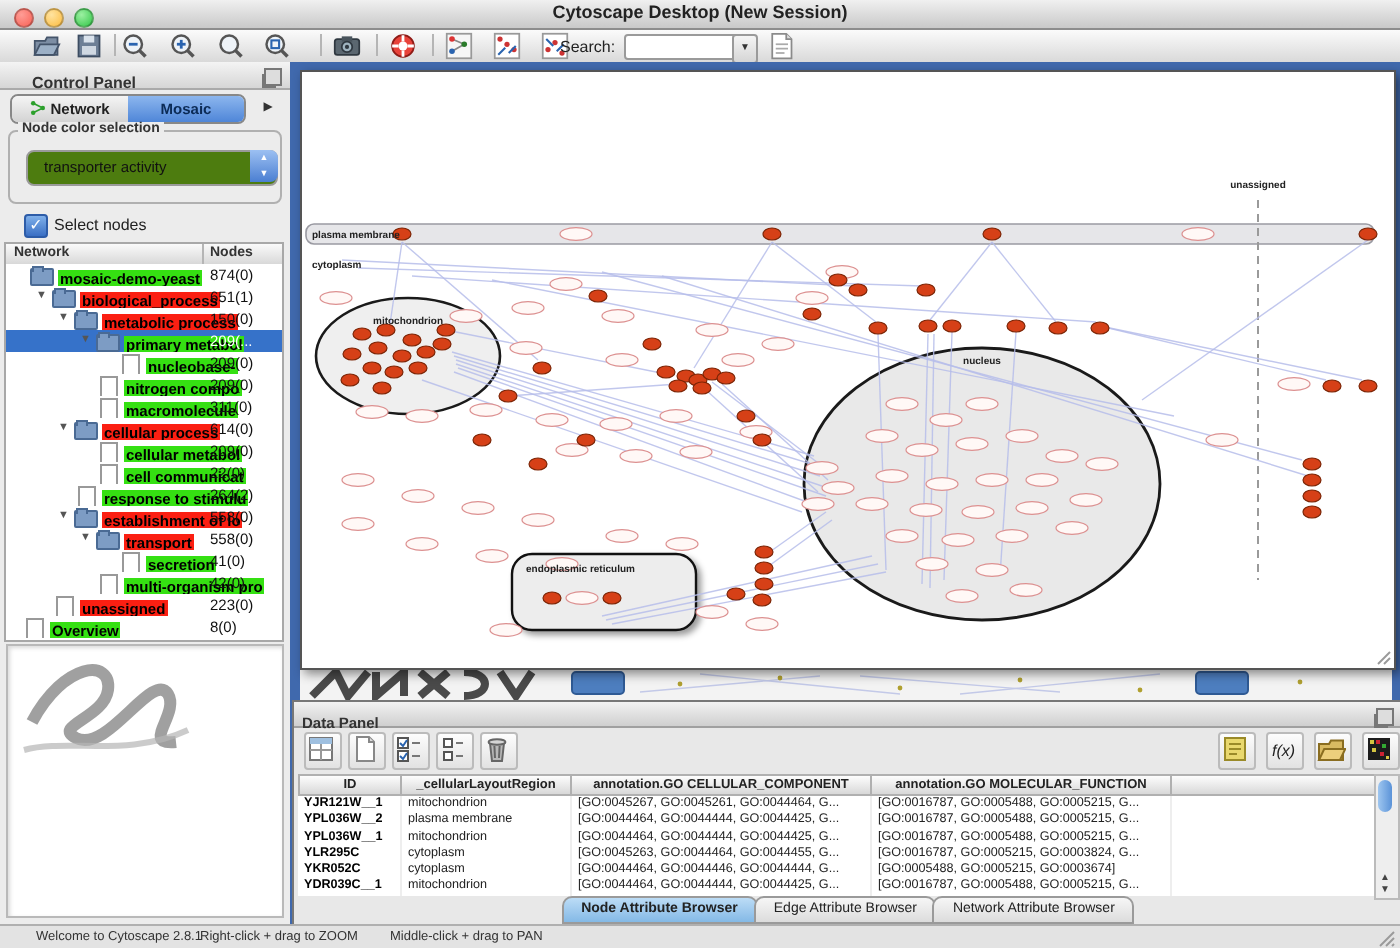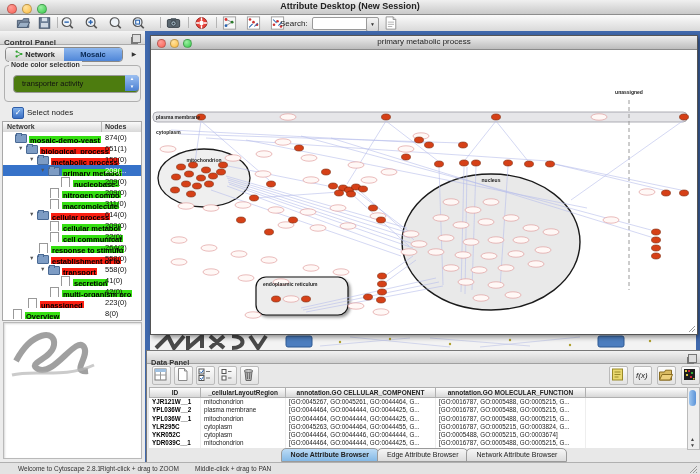--- a/index.html
+++ b/index.html
@@ -25,21 +25,21 @@
   .search-field{position:absolute;left:312px;top:2px;width:52px;height:11px;background:#fff;
     border:1px solid #9a9a9a;border-radius:2px;font-size:7px;padding:0 2px;}
   .search-caret{position:absolute;left:366px;top:2px;width:11px;height:13px;
     background:linear-gradient(#f5f5f5,#d5d5d5);border:1px solid #9a9a9a;border-radius:2px;
     font-size:5px;color:#333;text-align:center;line-height:13px;}
   
   .cpanel{position:absolute;left:0;top:31px;width:145px;height:431px;background:#ececec;
     border-right:1px solid #8f8f8f;}
   .cp-head{position:absolute;left:0;top:0;width:100%;height:13px;
     background:linear-gradient(#f4f4f4,#d6d6d6);border-bottom:1px solid #aaa;}
-  .cp-head span{font-size:8px;font-weight:bold;color:#333;padding-left:4px;line-height:13px;}
+  .cp-head span{font-size:8px;font-weight:bold;color:#333;padding-left:16px;line-height:13px;}
   .float-ico{position:absolute;right:4px;top:3px;width:7px;height:7px;border:1px solid #777;
     background:#ddd;box-shadow:-2px 2px 0 -1px #777;}
   .cp-tabs{position:absolute;left:5px;top:16px;height:13px;display:flex;border:1px solid #888;
     border-radius:4px;overflow:hidden;}
   .cp-tab{width:58px;font-size:7.5px;font-weight:bold;text-align:center;line-height:13px;color:#222;
     background:linear-gradient(#f5f5f5,#d3d3d3);}
   .cp-tab.on{background:linear-gradient(#8cb6ee,#4f86d8);color:#0b2a55;}
   .cp-tab-arrow{position:absolute;left:128px;top:16px;width:12px;height:15px;font-size:6px;
     color:#333;text-align:center;line-height:15px;}
   .groupbox{position:absolute;left:4px;top:34px;width:135px;height:35px;
@@ -132,21 +132,21 @@
 <body>
 
 <div id="app">
 
   <div class="titlebar">
     <div class="lights">
       <div class="light l-red"></div>
       <div class="light l-yel"></div>
       <div class="light l-grn"></div>
     </div>
-    <div class="title">Attribute Desktop (New Session)</div>
+    <div class="title">Cytoscape Desktop (New Session)</div>
   </div>
 
   <div class="toolbar">
     <svg class="tbi" style="left:16px" viewBox="0 0 16 16">
         <path d="M1 5h6l1-2h6v10H1z" fill="#7d8ea4" stroke="#44546a" stroke-width="1"></path>
         <path d="M1 13l3-6h11l-3 6z" fill="#9cb0c6" stroke="#44546a" stroke-width="1"></path>
       </svg>
     <svg class="tbi" style="left:37px" viewBox="0 0 16 16">
         <rect x="2" y="2" width="12" height="12" fill="#6d7f96" stroke="#3c4c61"></rect>
         <rect x="5" y="2" width="6" height="4" fill="#d9e2ec"></rect>
@@ -307,28 +307,20 @@
             <circle cx="240" cy="5" r="1.2"></circle>
             <circle cx="300" cy="10" r="1.2"></circle>
             <circle cx="360" cy="6" r="1.2"></circle>
             <circle cx="420" cy="11" r="1.2"></circle>
             <circle cx="500" cy="7" r="1.2"></circle>
           </g>
       </svg>
     </div>
 
     <div class="netwin">
-      <div class="wtb">
-        <div class="lights">
-          <div class="light l-red"></div>
-          <div class="light l-yel"></div>
-          <div class="light l-grn"></div>
-        </div>
-        <div class="wtitle">primary metabolic process</div>
-      </div>
       <div class="canvas">
         <svg id="net" width="546" height="284">
 
           <rect x="2" y="62" width="534" height="10" rx="4" fill="#e6e6e9" stroke="#9a9aa2" stroke-width="0.8"></rect>
           <ellipse cx="53" cy="128" rx="46" ry="29" fill="#efefef" stroke="#1a1a1a" stroke-width="1.3"></ellipse>
           <ellipse cx="340" cy="192" rx="89" ry="68" fill="#e9e9e9" stroke="#1a1a1a" stroke-width="1.4"></ellipse>
           <rect x="105" y="227" width="92" height="38" rx="10" fill="#ededed" stroke="#111" stroke-width="1.2" style="filter:drop-shadow(2px 2px 1.5px rgba(0,0,0,.4))"></rect>
           <line x1="478" y1="50" x2="478" y2="240" stroke="#9a9a9a" stroke-width="1" stroke-dasharray="4,3"></line>
 
           <g id="g-edges">

